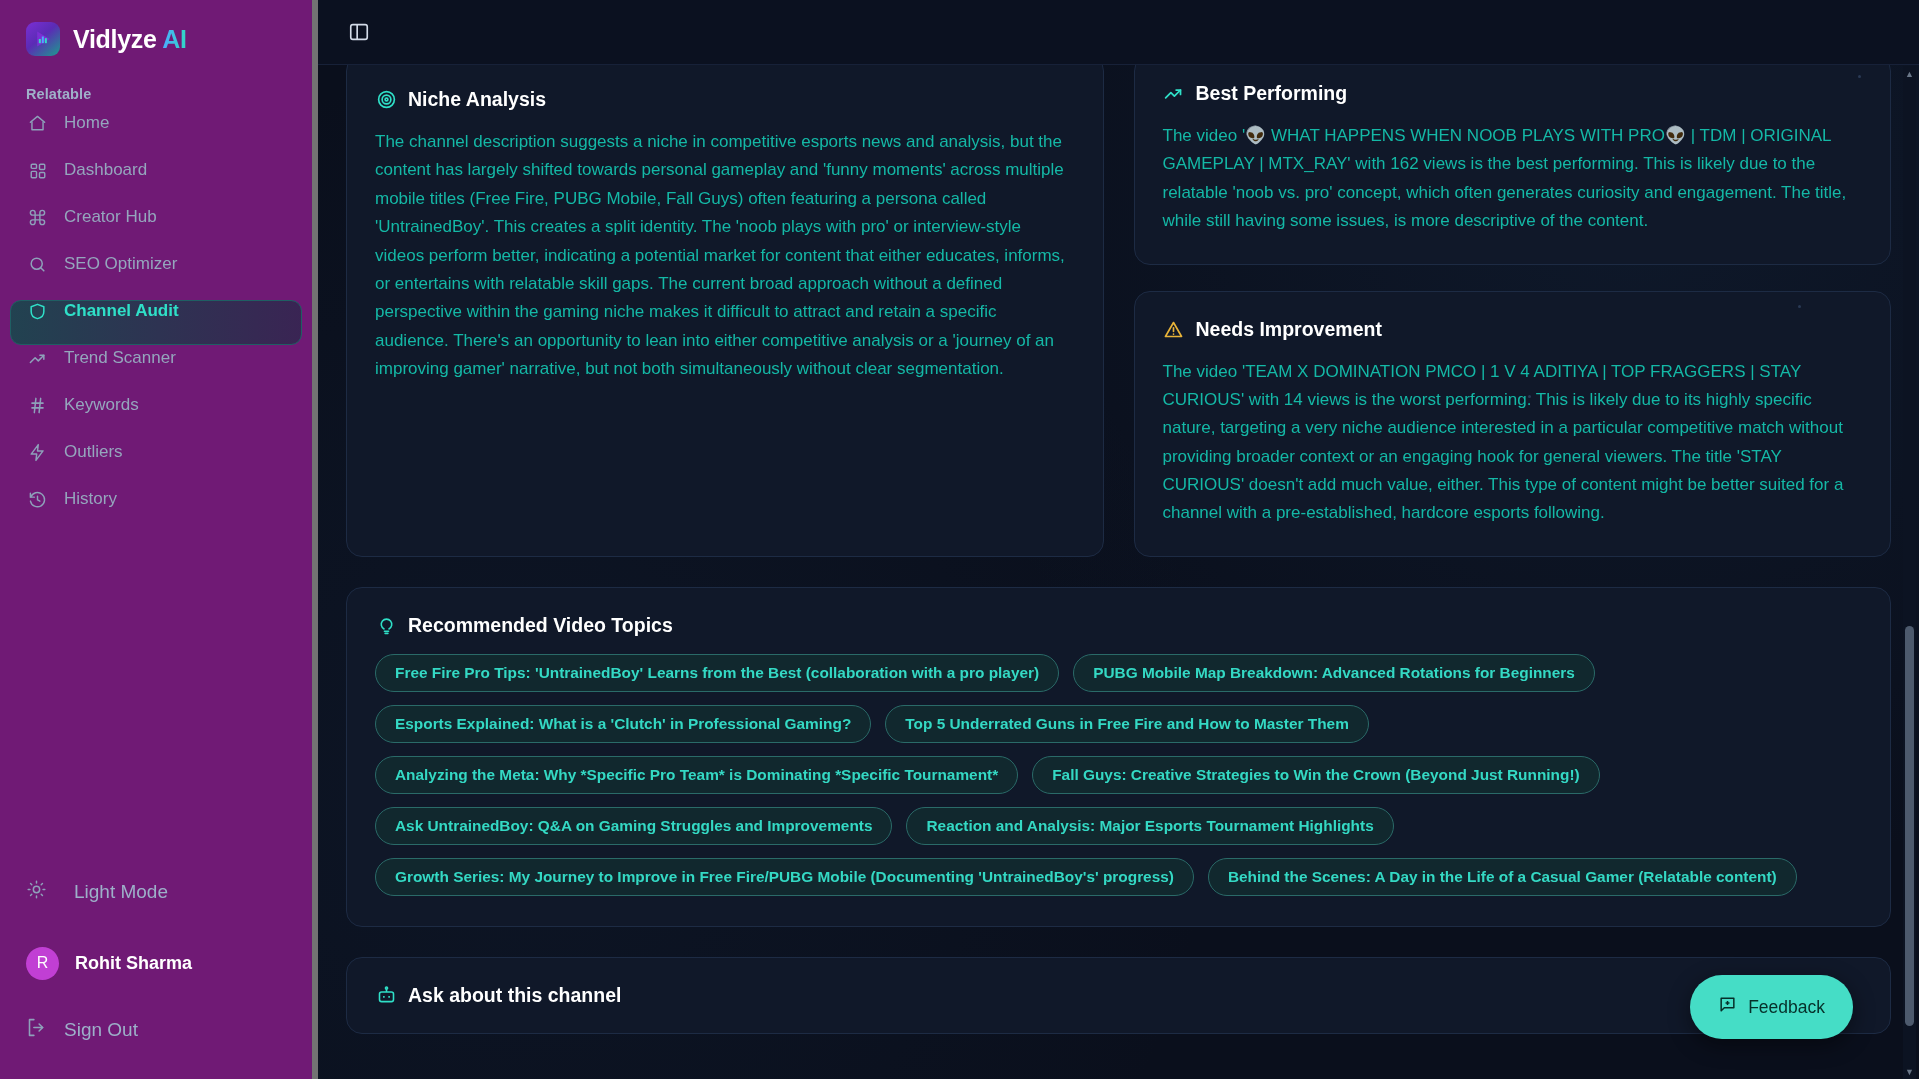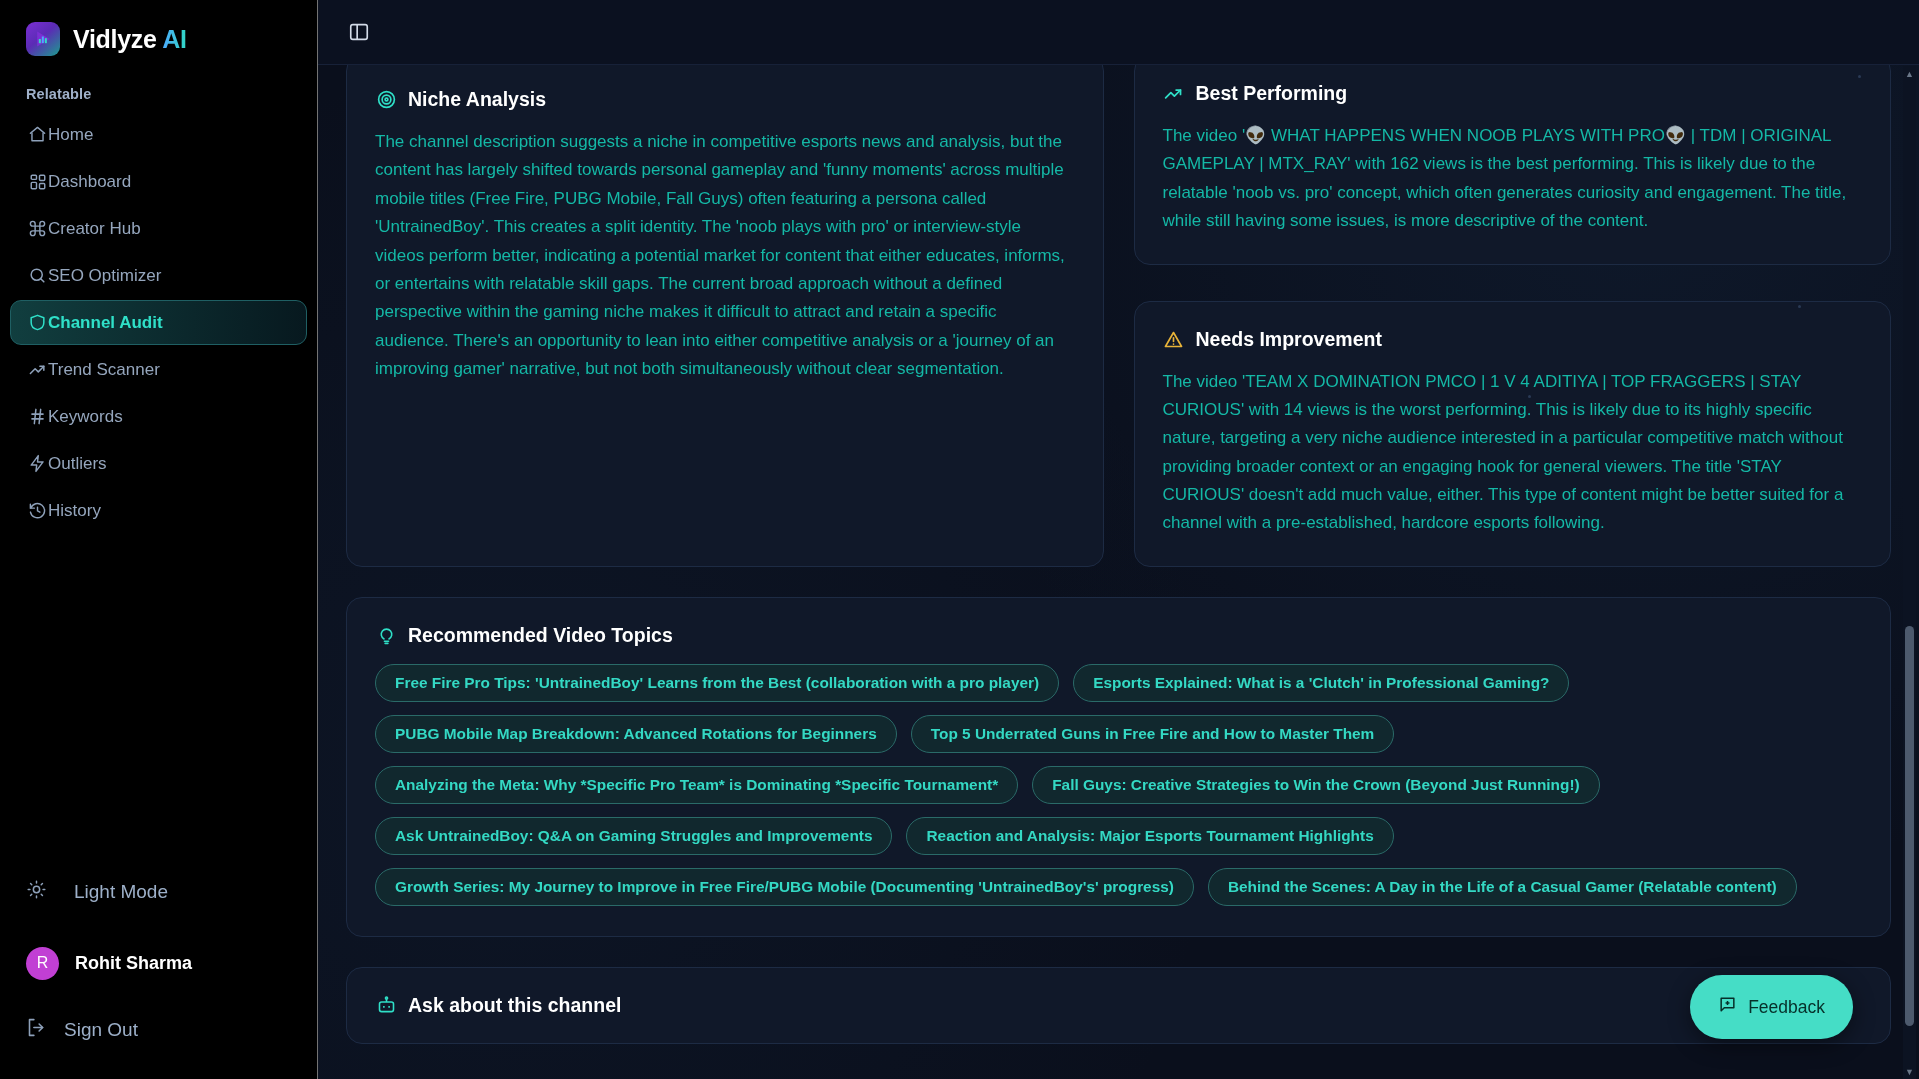--- a/index.html
+++ b/index.html
@@ -7,22 +7,22 @@
     width: 1919px; height: 1079px;
     background: #0a0f1c;
     font-family: "Liberation Sans", sans-serif;
     overflow: hidden;
   }
   body { display: flex; }
 
   
   .sidebar {
     width: 318px; height: 1079px; flex: 0 0 318px;
-    background: #000000;
-    border-right: 1px solid #737373;
+    background: #701a75;
+    border-right: 6px solid #737373;
     display: flex; flex-direction: column;
     position: relative;
   }
   .brand {
     display: flex; align-items: center; gap: 13px;
     padding: 22px 0 22px 26px;
   }
   .logo-box {
     width: 34px; height: 34px; border-radius: 9px;
     background: linear-gradient(140deg,#7b2fd4 0%,#5b2bb5 45%,#1b9d8e 100%);
@@ -36,21 +36,21 @@
     background: linear-gradient(90deg,#4da9ff,#2fd9c3);
     -webkit-background-clip: text; background-clip: text; color: transparent;
   }
 
   .nav-label {
     color: #9fb0c9; font-size: 14.5px; font-weight: bold;
     padding: 8px 0 10px 26px; letter-spacing: .1px;
   }
   .nav { display: flex; flex-direction: column; gap: 2px; padding: 0 10px; }
   .nav-item {
-    display: flex; align-items: center; 
+    display: flex; align-items: flex-start; gap: 16px;
     height: 45px; padding: 0 16px; border-radius: 11px;
     color: #95a6bd; font-size: 17px; cursor: pointer;
     border: 1px solid transparent;
   }
   .nav-item .ic { width: 21px; height: 21px; flex: 0 0 21px; display:flex; align-items:center; justify-content:center;}
   .nav-item.active {
     background: linear-gradient(90deg, rgba(20,73,74,.85), rgba(13,45,56,.55));
     border: 1px solid #1f5f63;
     color: #2fe0c8; font-weight: bold;
   }
@@ -104,21 +104,21 @@
   }
   .card-hd {
     display: flex; align-items: center; gap: 11px;
     font-size: 19.5px; font-weight: bold; color: #ffffff;
     margin-bottom: 17px;
   }
   .card-hd .ic { width: 22px; height: 22px; display:flex;align-items:center;justify-content:center;flex:0 0 22px;}
   .body-txt {
     color: #14b8a6; font-size: 17px; line-height: 1.67;
   }
-  .col-right { display: flex; flex-direction: column; gap: 36px; }
+  .col-right { display: flex; flex-direction: column; gap: 26px; }
 
   .topics-card { margin-top: 30px; padding: 26px 32px 30px 28px; }
   .tags { display: flex; flex-wrap: wrap; gap: 13px 14px; margin-top: 6px; }
   .tag {
     border: 1px solid #2a6a68;
     background: #11282e;
     color: #34d9c4;
     border-radius: 999px;
     padding: 9px 19px;
     font-size: 15.4px;
@@ -365,22 +365,22 @@
           <svg width="21" height="21" viewBox="0 0 24 24" fill="none" stroke="#2fe0c8" stroke-width="1.8" stroke-linecap="round">
               <path d="M9.2 16a6 6 0 1 1 5.6 0"></path>
               <path d="M9.6 18.5h4.8"></path>
               <path d="M10.4 21h3.2"></path>
             </svg>
         </span>
         <span>Recommended Video Topics</span>
       </div>
       <div class="tags">
         <span class="tag">Free Fire Pro Tips: 'UntrainedBoy' Learns from the Best (collaboration with a pro player)</span>
+        <span class="tag">PUBG Mobile Map Breakdown: Advanced Rotations for Beginners</span>
         <span class="tag">Esports Explained: What is a 'Clutch' in Professional Gaming?</span>
-        <span class="tag">PUBG Mobile Map Breakdown: Advanced Rotations for Beginners</span>
         <span class="tag">Top 5 Underrated Guns in Free Fire and How to Master Them</span>
         <span class="tag">Analyzing the Meta: Why *Specific Pro Team* is Dominating *Specific Tournament*</span>
         <span class="tag">Fall Guys: Creative Strategies to Win the Crown (Beyond Just Running!)</span>
         <span class="tag">Ask UntrainedBoy: Q&amp;A on Gaming Struggles and Improvements</span>
         <span class="tag">Reaction and Analysis: Major Esports Tournament Highlights</span>
         <span class="tag">Growth Series: My Journey to Improve in Free Fire/PUBG Mobile (Documenting 'UntrainedBoy's' progress)</span>
         <span class="tag">Behind the Scenes: A Day in the Life of a Casual Gamer (Relatable content)</span>
       </div>
     </section>
 

